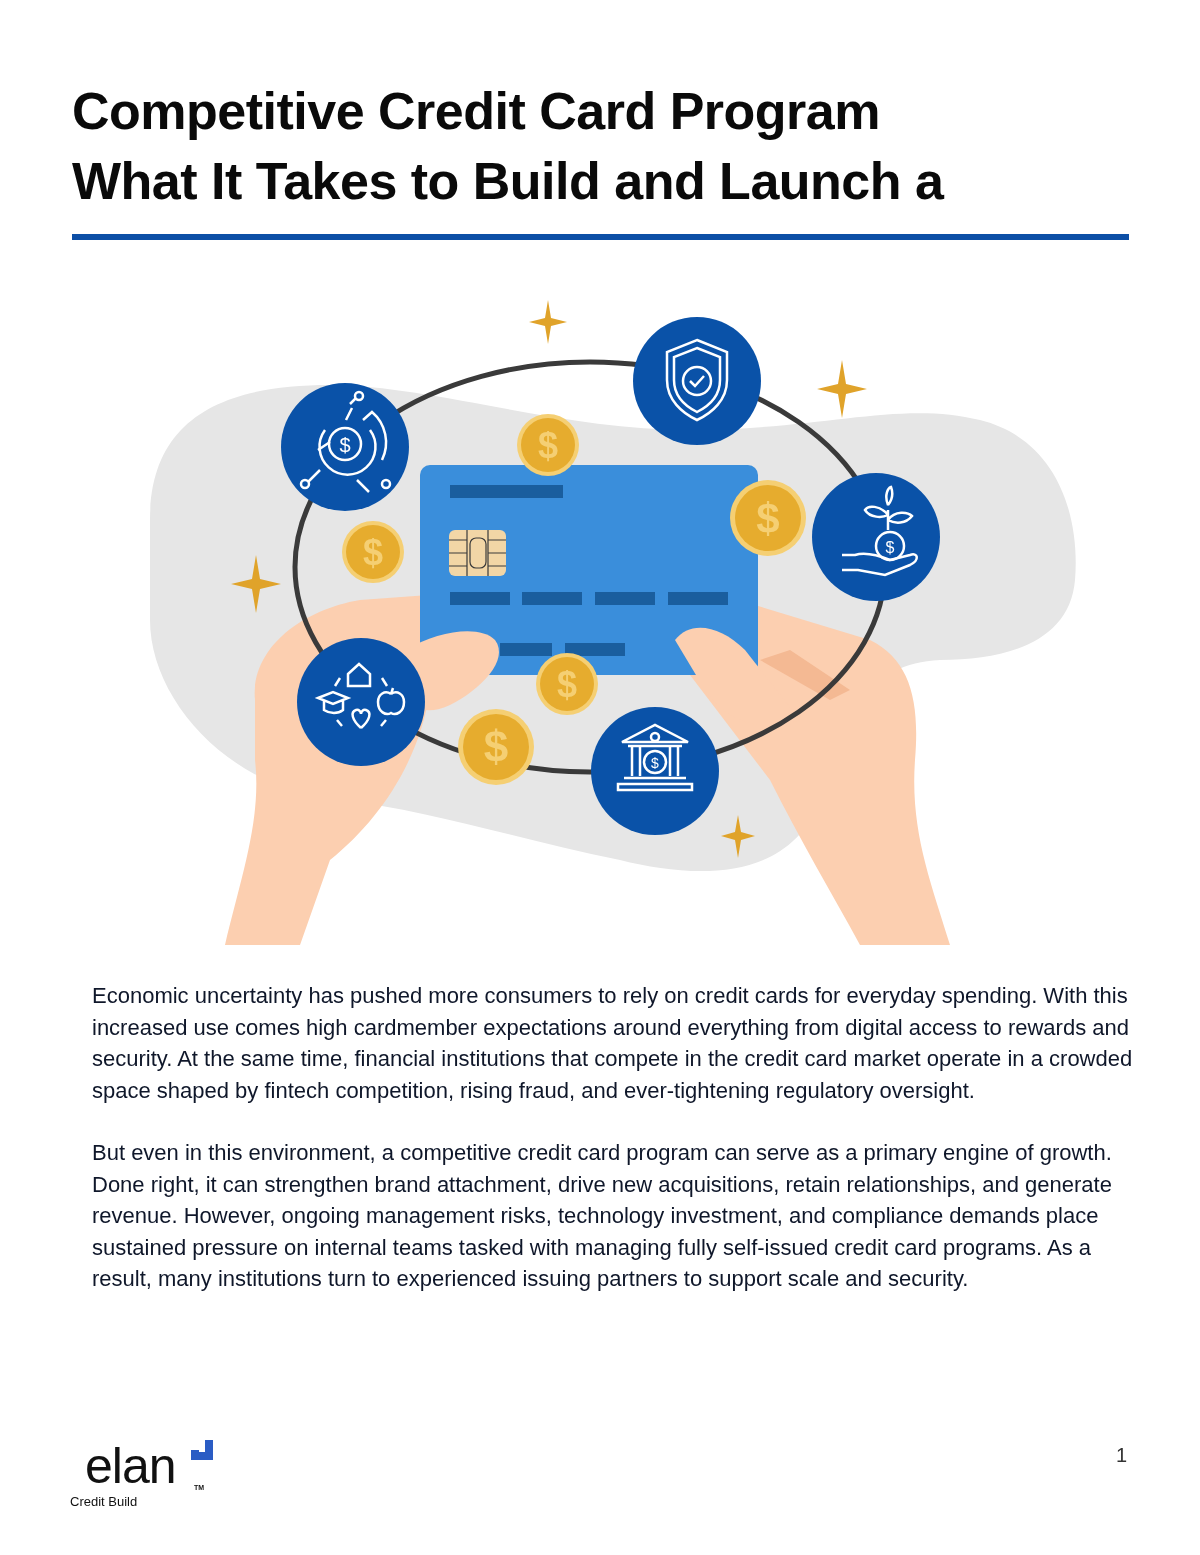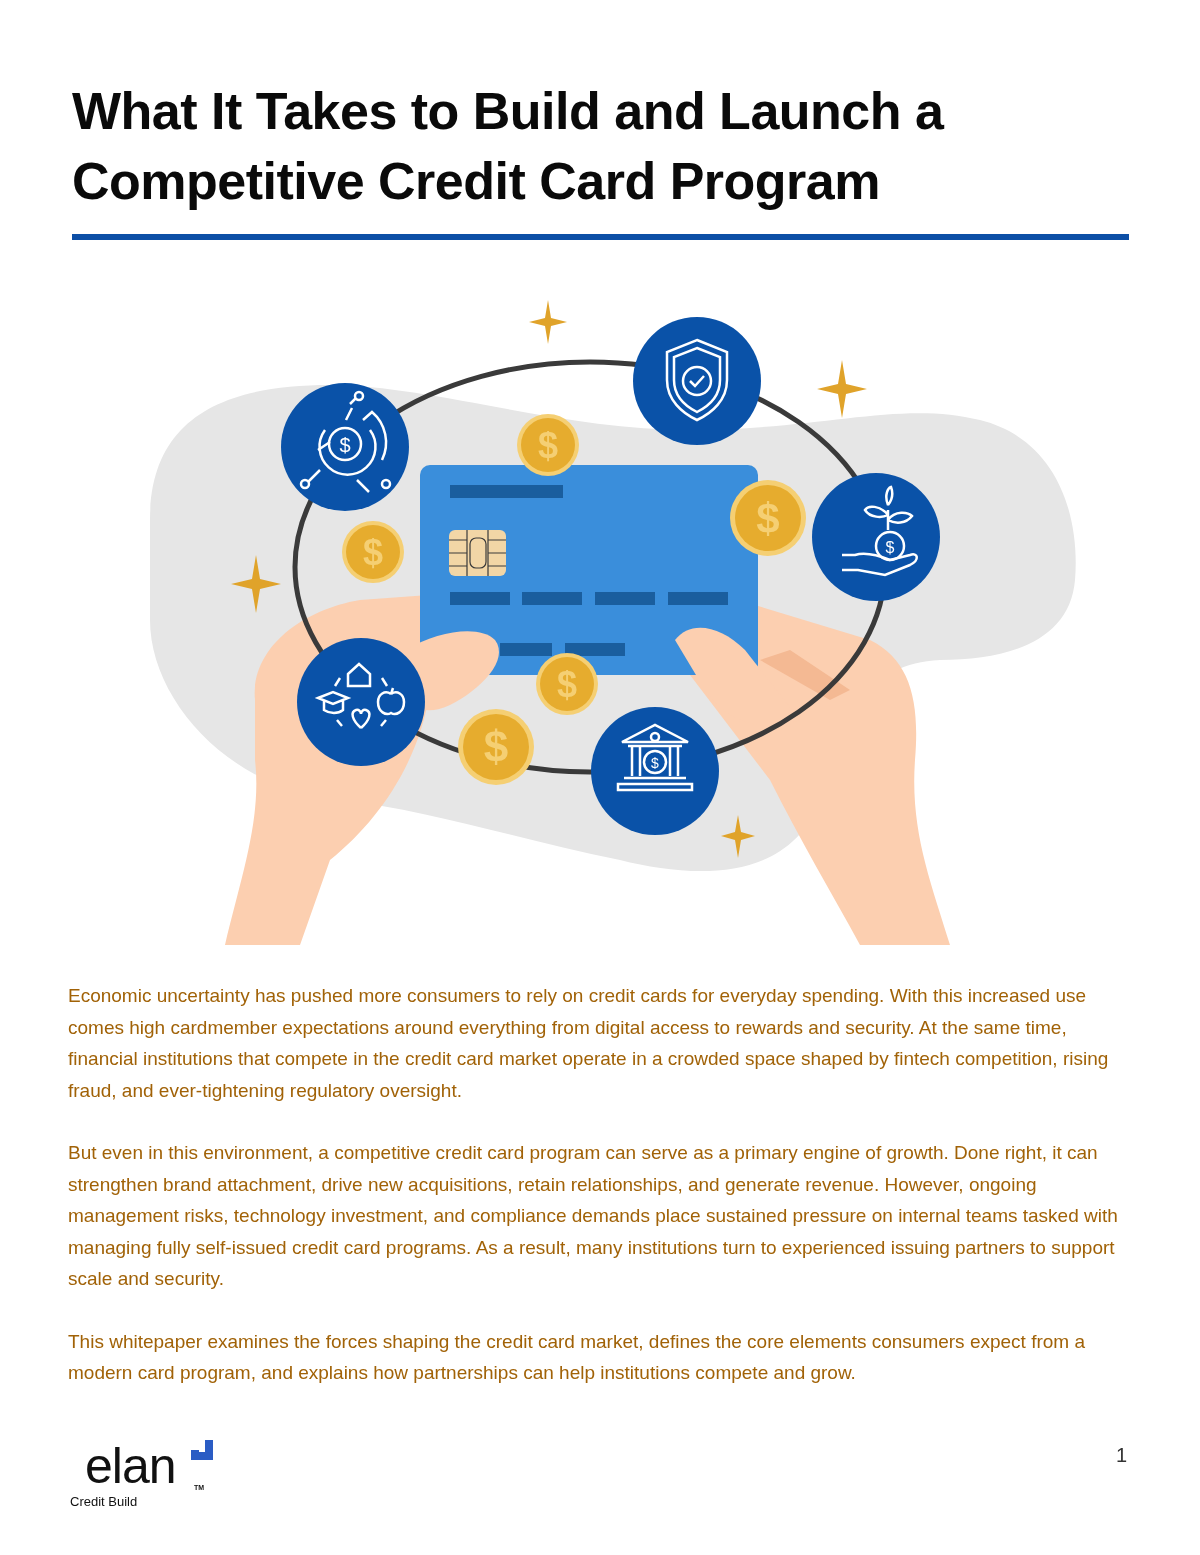--- a/index.html
+++ b/index.html
@@ -1,35 +1,35 @@
 <!DOCTYPE html>
 <html><head>
 <meta charset="utf-8">
 <style>
   html, body { margin: 0; padding: 0; background: #ffffff; }
   body { width: 1200px; height: 1555px; position: relative; overflow: hidden; font-family: "Liberation Sans", sans-serif; color: #000; }
   .title { position: absolute; left: 72px; top: 76px; width: 1080px; margin: 0; font-family: "Liberation Sans", sans-serif; font-weight: 700; font-size: 52px; line-height: 70px; letter-spacing: -0.5px; color: #0a0a0a; }
   .title span { display: block; }
   .rule { position: absolute; left: 72px; top: 234px; width: 1057px; height: 6px; background: #0d4fa6; }
   .illus { position: absolute; left: 0; top: 280px; width: 1200px; height: 665px; }
-  .body-text { position: absolute; left: 68px; top: 980px; width: 1060px; font-family: "Liberation Sans", sans-serif; font-size: 19px; line-height: 31.5px; color: #a16207; }
+  .body-text { position: absolute; left: 92px; top: 980px; width: 1060px; font-family: "Liberation Sans", sans-serif; font-size: 22px; line-height: 31.5px; color: #0f172a; }
   .body-text p { margin: 0 0 31px 0; }
   .logo { position: absolute; left: 70px; top: 1438px; width: 160px; height: 74px; }
   .logo-word { position: absolute; left: 15px; top: 0; font-family: "Liberation Sans", sans-serif; font-size: 50px; line-height: 56px; color: #111; letter-spacing: -1px; }
   .logo-mark { position: absolute; left: 121px; top: 2px; width: 22px; height: 20px; }
   .logo-tm { position: absolute; left: 124px; top: 46px; font-size: 7px; font-weight: 700; color: #111; }
   .logo-sub { position: absolute; left: 0; top: 56px; font-size: 13px; color: #111; }
   .page-num { position: absolute; left: 1116px; top: 1444px; font-size: 20px; color: #333; }
 </style>
 </head>
 <body>
 
 <h1 class="title">
+  <span>Competitive Credit Card Program</span>
   <span>What It Takes to Build and Launch a</span>
-  <span>Competitive Credit Card Program</span>
 </h1>
 
 <div class="rule"></div>
 
 <svg class="illus" viewBox="0 280 1200 665" xmlns="http://www.w3.org/2000/svg">
 
   <path d="M150 520 C150 420 220 385 330 385 C430 385 560 430 690 430 C820 430 900 400 980 420 C1060 440 1080 520 1075 580 C1070 640 1010 660 940 660 C850 665 840 740 820 800 C790 880 700 880 620 860 C520 840 430 810 340 800 C230 790 150 700 150 620 Z" fill="#e6e6e6"></path>
 
   <path d="M255 700 C250 650 300 610 360 600 L470 592 C500 590 505 640 480 660 L430 690 C420 760 380 820 330 860 L300 945 L225 945 C240 880 262 820 255 760 Z" fill="#fccfb0"></path>
 
@@ -129,21 +129,20 @@
     <circle cx="655" cy="737" r="4"></circle>
     <path d="M628 746 h54 M632 746 v30 M640 746 v30 M670 746 v30 M678 746 v30 M624 778 h62 M618 784 h74 v6 h-74 z"></path>
     <circle cx="655" cy="762" r="11"></circle>
     <text x="655" y="768" font-size="14" fill="#fff" stroke="none" text-anchor="middle" font-family="Liberation Sans, sans-serif">$</text>
   </g>
 </svg>
 
 <div class="body-text">
   <p>Economic uncertainty has pushed more consumers to rely on credit cards for everyday spending. With this increased use comes high cardmember expectations around everything from digital access to rewards and security. At the same time, financial institutions that compete in the credit card market operate in a crowded space shaped by fintech competition, rising fraud, and ever-tightening regulatory oversight.</p>
   <p>But even in this environment, a competitive credit card program can serve as a primary engine of growth. Done right, it can strengthen brand attachment, drive new acquisitions, retain relationships, and generate revenue. However, ongoing management risks, technology investment, and compliance demands place sustained pressure on internal teams tasked with managing fully self-issued credit card programs. As a result, many institutions turn to experienced issuing partners to support scale and security.</p>
-  <p>This whitepaper examines the forces shaping the credit card market, defines the core elements consumers expect from a modern card program, and explains how partnerships can help institutions compete and grow.</p>
 </div>
 
 <div class="logo">
   <span class="logo-word">elan</span>
   <svg class="logo-mark" viewBox="0 0 22 20">
     <path d="M0 10 L0 20 L22 20 L22 0 L14 0 L14 12 L8 12 L8 10 Z" fill="#2a5cc4"></path>
   </svg>
   <span class="logo-tm">TM</span>
   <span class="logo-sub">Credit Build</span>
 </div>

